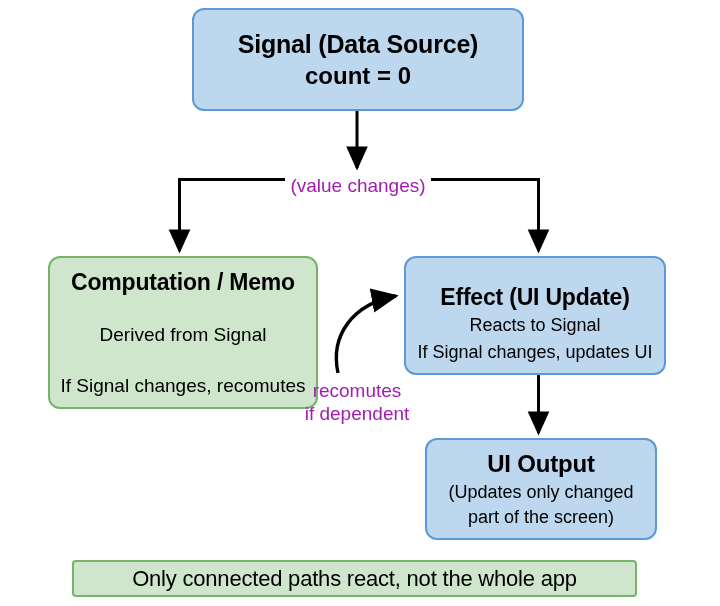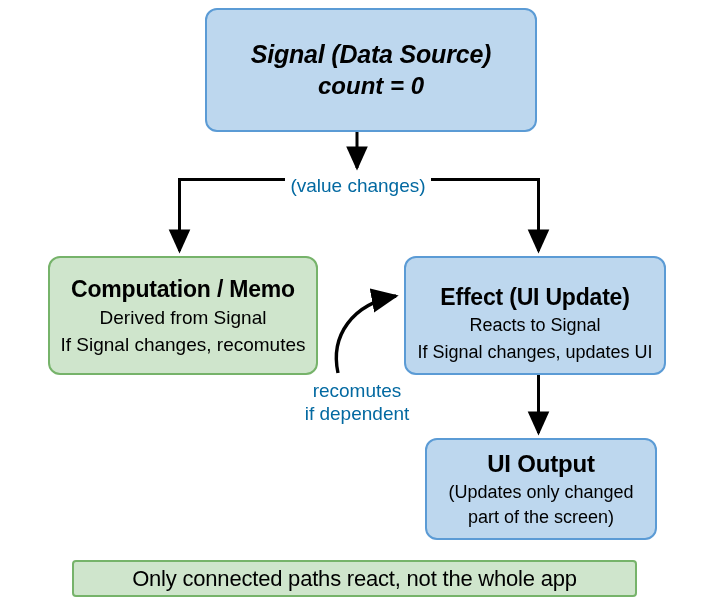--- a/index.html
+++ b/index.html
@@ -44,35 +44,35 @@
   .node .title {
     font-weight: bold;
     letter-spacing: -0.2px;
   }
   .node .sub {
     font-weight: normal;
   }
 
   
   #node-signal {
-    left: 205px;
+    left: 192px;
     top: 8px;
     width: 332px;
-    height: 124px;
-    font-style: italic;
+    height: 103px;
   }
   #node-signal .title { font-size: 25px; line-height: 32px; }
   #node-signal .sub { font-size: 24px; font-weight: bold; line-height: 32px; }
 
   
   #node-computation {
     left: 48px;
     top: 256px;
     width: 270px;
-    height: 119px;
+    height: 153px;
+    gap: 24px;
   }
   #node-computation .title { font-size: 23px; line-height: 30px; }
   #node-computation .sub { font-size: 19px; line-height: 27px; }
 
   
   #node-effect {
     left: 404px;
     top: 256px;
     width: 262px;
     height: 119px;
@@ -99,21 +99,21 @@
     border-radius: 4px;
   }
   #node-banner .title {
     font-size: 22px;
     font-weight: normal;
     line-height: 30px;
   }
 
   .edge-label {
     position: absolute;
-    color: #0369a1;
+    color: #a21caf;
     font-size: 19px;
     line-height: 23px;
     text-align: center;
     white-space: nowrap;
   }
   #label-value-changes {
     left: 287px;
     top: 174px;
     width: 142px;
   }

